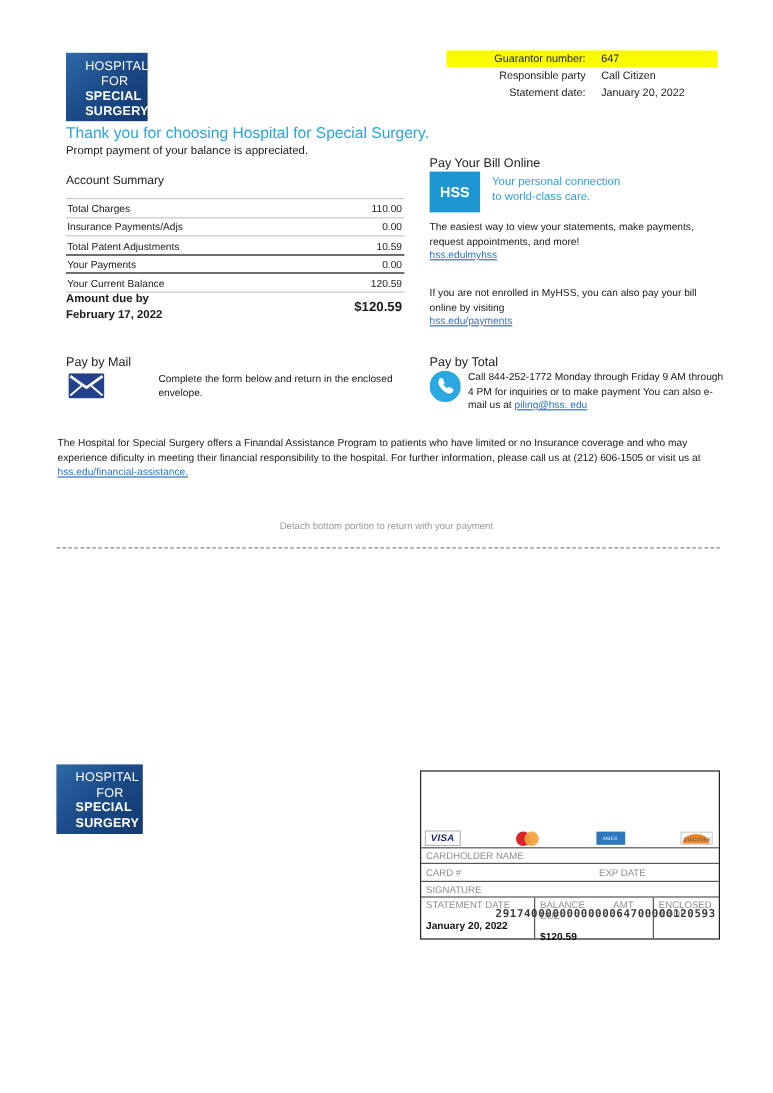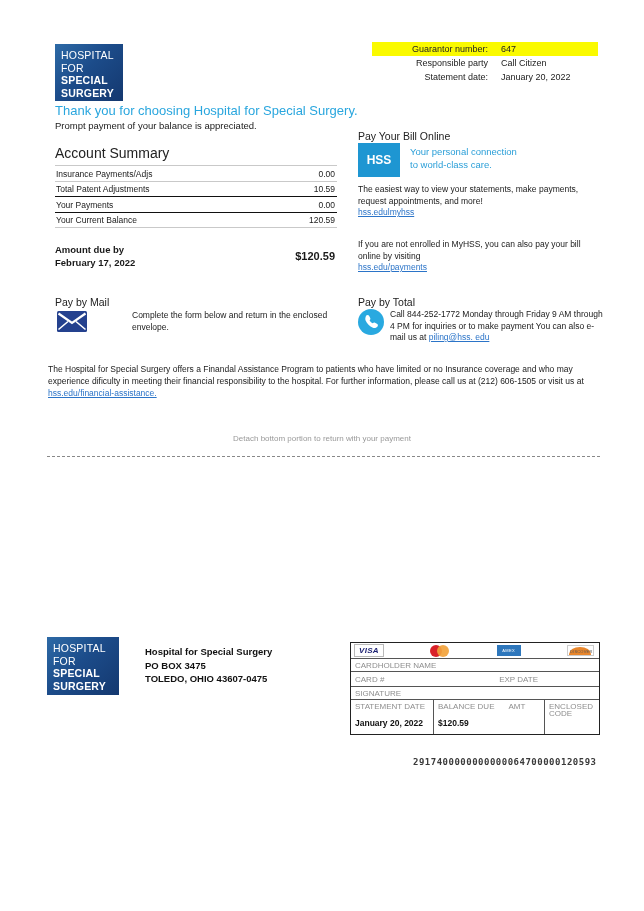--- a/index.html
+++ b/index.html
@@ -5,37 +5,37 @@
   * { margin:0; padding:0; box-sizing:border-box; }
   html,body { background:#e9e9e9; }
   body { font-family:"Liberation Sans","DejaVu Sans",sans-serif; }
   .page {
     position:relative; width:644px; height:911px; background:#fff;
     margin:0 auto; overflow:hidden; color:#1a1a1a;
   }
   
   .brand-logo {
     position:absolute; background:linear-gradient(135deg,#2d6aa6 0%,#1c4c8a 45%,#14386f 100%);
-    color:#fff; padding:5px 6px; line-height:12.5px; font-size:10.5px; letter-spacing:.2px;
+    color:#fff; padding:5px 16px; line-height:12.5px; font-size:10.5px; letter-spacing:.2px;text-align:right;
   }
   .brand-logo .lt { font-weight:400; }
   .brand-logo .hv { font-weight:700; }
   .logo-top { left:55px; top:44px; width:68px; height:57px; }
   .logo-bottom { left:47px; top:637px; width:72px; height:58px; }
   
   .hdr-block { position:absolute; left:372px; top:42px; width:226px; font-size:9px; }
   .hdr-row { display:flex; height:14px; align-items:center; }
   .hdr-row .lbl { flex:0 0 116px; text-align:right; color:#222; }
   .hdr-row .val { margin-left:13px; color:#222; }
   .hdr-row.hl { background:#fafa00; }
   
   .thanks { position:absolute; left:55px; top:103px; font-size:13px; color:#29a6de; }
   .prompt { position:absolute; left:55px; top:120px; font-size:9.5px; }
   
-  .as-title { position:absolute; left:55px; top:145px; font-size:14px; color:#222; }
+  .as-title { position:absolute; left:55px; top:145px; font-size:10px; color:#222; }
   .sum-table { position:absolute; left:55px; top:165px; width:282px; border-top:1px solid #c9c9c9; font-size:8.5px; }
   .sum-row { display:flex; justify-content:space-between; padding:2.5px 2px 2px 1px; border-bottom:1px solid #c9c9c9; }
   .sum-row.dark { border-bottom:1.5px solid #111; }
   .amount-due { position:absolute; left:55px; top:243px; width:282px; display:flex; justify-content:space-between; align-items:center; }
   .amount-due .when { font-weight:700; font-size:9.5px; line-height:13px; }
   .amount-due .amt { font-weight:700; font-size:11px; padding-right:2px; }
   
   .h2 { position:absolute; font-size:10.5px; color:#222; }
   .hss-square {
     position:absolute; left:358px; top:143px; width:42px; height:34px; background:#1e96d2;
@@ -52,22 +52,22 @@
   
   .assist { position:absolute; left:48px; top:363px; width:554px; font-size:8.5px; line-height:12px; }
   
   .detach { position:absolute; left:0; top:434px; width:100%; text-align:center; font-size:8px; color:#999; }
   .dashes { position:absolute; left:47px; top:456px; width:553px; border-top:1.5px dashed #888; }
   
   .remit-addr { position:absolute; left:145px; top:645px; font-size:9.5px; font-weight:700; line-height:13.5px; color:#111; }
   
   .card-form { position:absolute; left:350px; top:642px; width:250px; border:1.2px solid #222; font-size:8px; color:#8e8e8e; }
   .cf-row { border-bottom:1px solid #555; padding:2px 4px; }
-  .cf-row:last-child { border-bottom:none; }
-  .cf-logos { display:flex; align-items:center; justify-content:space-between; height:16px; padding:2px 5px 2px 3px; border-bottom:1px solid #555; }
+  .cf-row:last-child { border-bottom:none;gap:12px; }
+  .cf-logos { display:flex; align-items:center; justify-content:space-between; height:16px; padding:2px 5px 2px 3px; border-bottom:1px solid #555;margin-top:48px; }
   .cf-ch { height:13px; }
   .cf-cardno { display:flex; height:15px; align-items:center; padding:0; }
   .cf-cardno .c1 { flex:1; display:flex; justify-content:space-between; padding:0 6px 0 4px; }
   .cf-cardno .c2 { flex:0 0 55px; border-left:1px solid #0f766e; padding:1px 4px; align-self:stretch; display:flex; align-items:center;margin-top:40px; }
   .cf-sig { height:13px; }
   .cf-bottom { display:flex; height:34px; padding:0; }
   .cf-bottom .cell { padding:2px 4px; }
   .cf-bottom .b1 { flex:0 0 82px; }
   .cf-bottom .b2 { flex:1; border-left:1px solid #555; display:flex; flex-direction:column; }
   .cf-bottom .b2 .labs { display:flex; gap:14px; }
@@ -112,20 +112,24 @@
       <span class="val">January 20, 2022</span>
     </div>
   </div>
 
   <div class="thanks">Thank you for choosing Hospital for Special Surgery.</div>
   <div class="prompt">Prompt payment of your balance is appreciated.</div>
 
   <div class="as-title">Account Summary</div>
   <div class="sum-table">
     <div class="sum-row">
+      <span>Total Charges</span>
+      <span>110.00</span>
+    </div>
+    <div class="sum-row">
       <span>Insurance Payments/Adjs</span>
       <span>0.00</span>
     </div>
     <div class="sum-row dark">
       <span>Total Patent Adjustments</span>
       <span>10.59</span>
     </div>
     <div class="sum-row dark">
       <span>Your Payments</span>
       <span>0.00</span>
@@ -184,25 +188,20 @@
   </div>
 
   <div class="detach">Detach bottom portion to return with your payment</div>
   <div class="dashes"></div>
 
   <div class="brand-logo logo-bottom">
     <div class="lt">HOSPITAL</div>
     <div class="lt">FOR</div>
     <div class="hv">SPECIAL</div>
     <div class="hv">SURGERY</div>
-  </div>
-  <div class="remit-addr">
-    <div>Hospital for Special Surgery</div>
-    <div>PO BOX 3475</div>
-    <div>TOLEDO, OHIO 43607-0475</div>
   </div>
 
   <div class="card-form">
     <div class="cf-logos">
       <span class="visa-mark">VISA</span>
       <span class="mc-mark">
           <i class="mc-red"></i>
           <i class="mc-org"></i>
         </span>
       <span class="amex-mark">AMEX</span>

